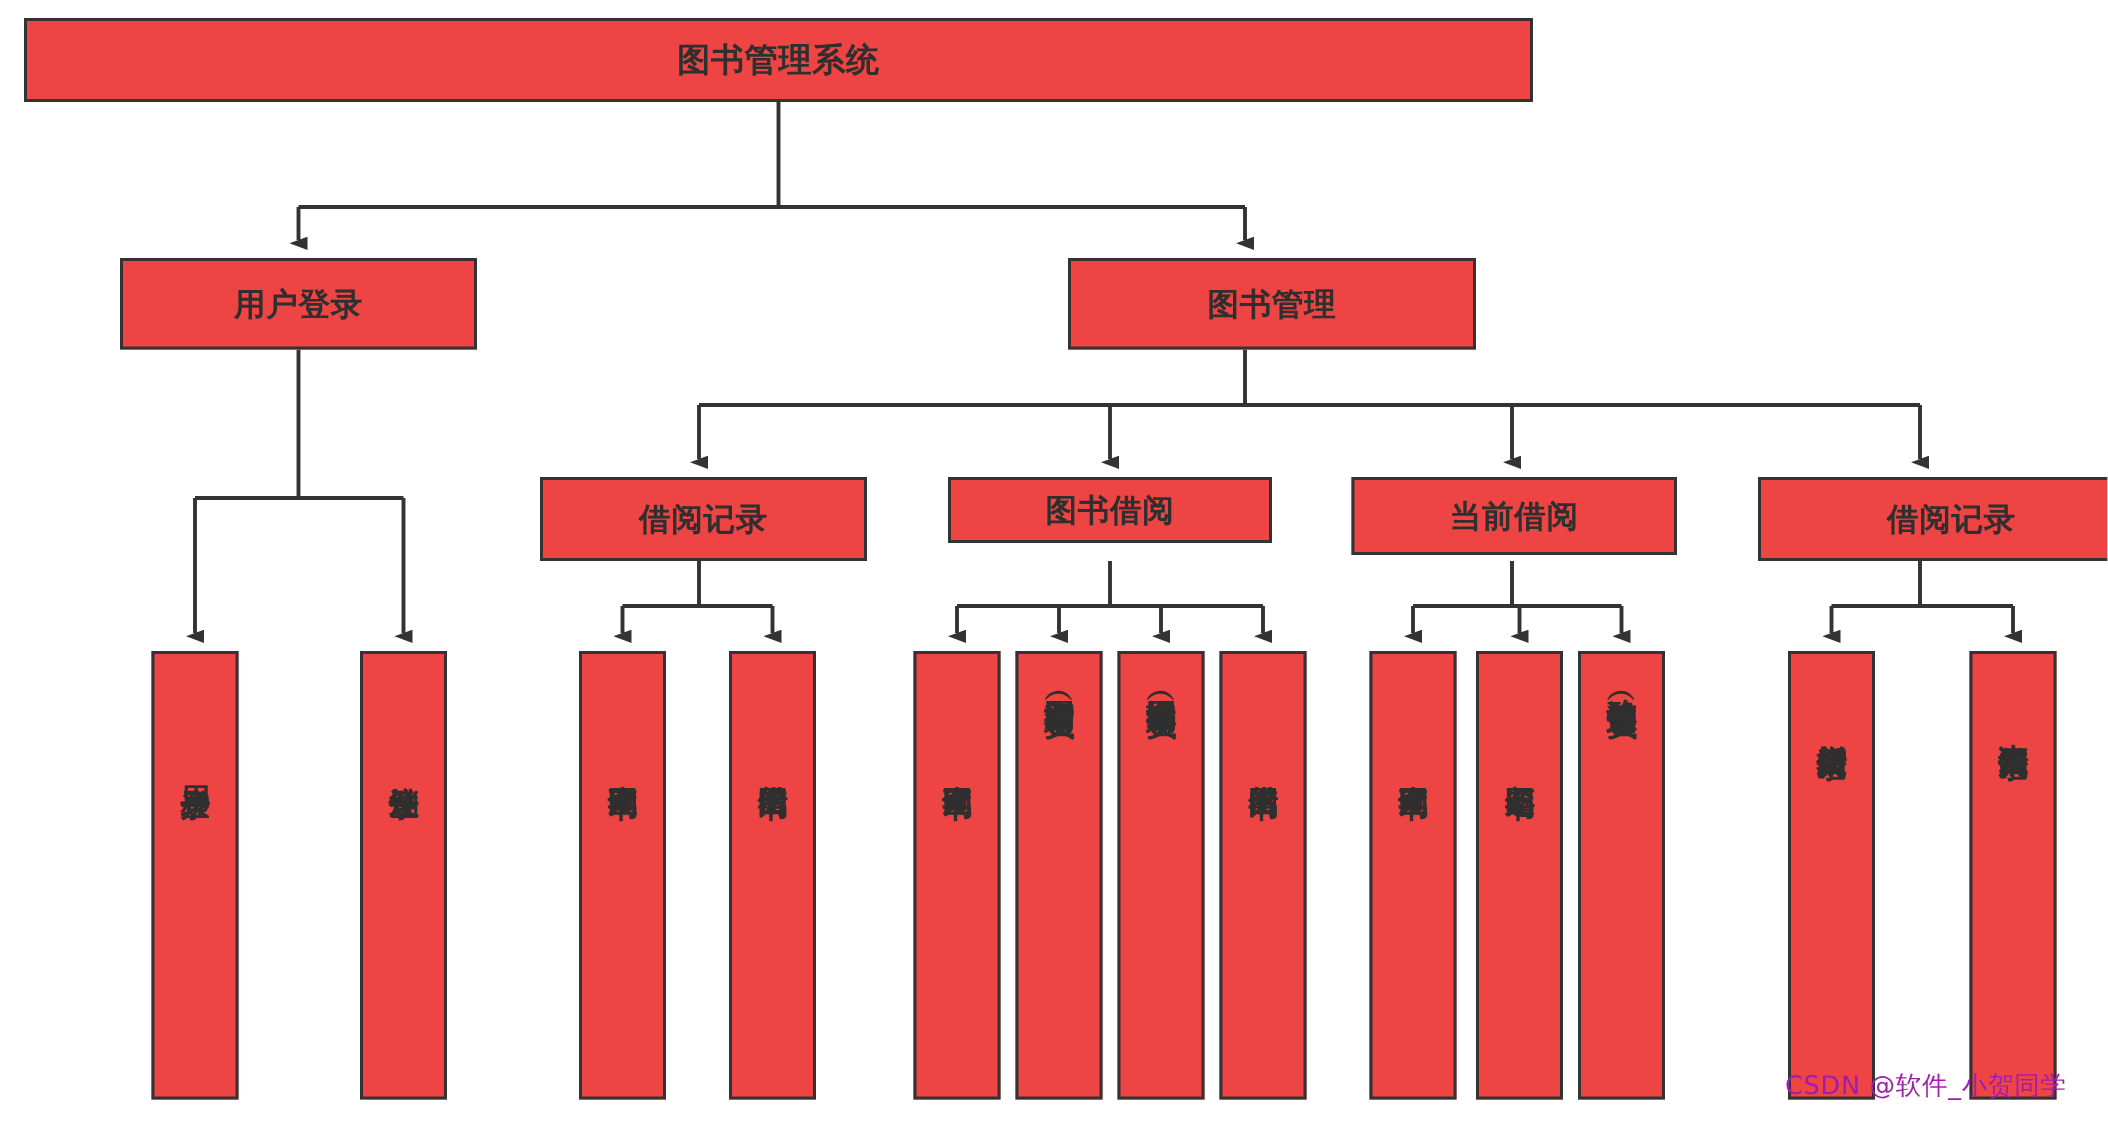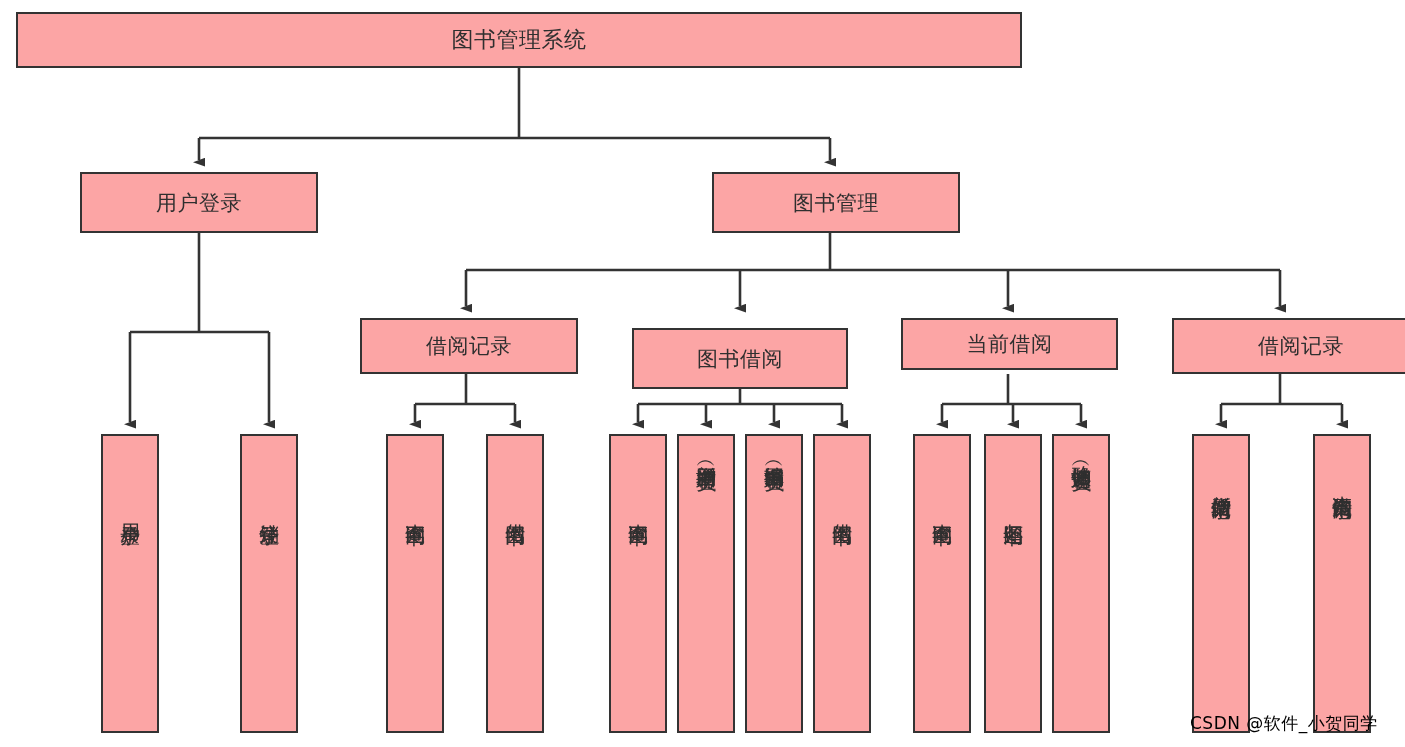--- a/index.html
+++ b/index.html
@@ -23,27 +23,28 @@
     position: absolute;
     left: 0;
     top: 0;
     width: 1405px;
     height: 747px;
     pointer-events: none;
   }
   .node {
     position: absolute;
     box-sizing: border-box;
-    background: #fca5a5;
+    background: #ef4444;
     border: 2.2px solid #333333;
     display: flex;
     align-items: center;
     justify-content: center;
     color: #2f2f2f;
     z-index: 2;
+    font-weight: bold;
   }
   .node.horiz {
     font-size: 21px;
     letter-spacing: 0.5px;
   }
   .node.root {
     font-size: 22px;
   }
   .node.vert {
     align-items: flex-start;
@@ -67,21 +68,21 @@
     margin-top: 30px;
   }
   .node.vert.tall .vtext {
     margin-top: 0px;
   }
   .watermark {
     position: absolute;
     left: 1190px;
     top: 712px;
     font-size: 17px;
-    color: #000000;
+    color: #a21caf;
     z-index: 3;
     white-space: nowrap;
     letter-spacing: 0.5px;
   }
 </style>
 </head>
 <body>
 
 <div id="canvas">
 
@@ -135,28 +136,28 @@
     </g>
   </svg>
 
   <div class="node root horiz" style="left:16px; top:12px; width:1006px; height:56px;">
     <span>图书管理系统</span>
   </div>
 
   <div class="node horiz" style="left:80px; top:172px; width:238px; height:61px;">
     <span>用户登录</span>
   </div>
-  <div class="node horiz" style="left:712px; top:172px; width:248px; height:61px;">
+  <div class="node horiz" style="left:712px; top:172px; width:272px; height:61px;">
     <span>图书管理</span>
   </div>
 
   <div class="node horiz" style="left:360px; top:318px; width:218px; height:56px;">
     <span>借阅记录</span>
   </div>
-  <div class="node horiz" style="left:632px; top:328px; width:216px; height:61px;text-align:center;">
+  <div class="node horiz" style="left:632px; top:318px; width:216px; height:44px;text-align:center;">
     <span>图书借阅</span>
   </div>
   <div class="node horiz" style="left:901px; top:318px; width:217px; height:52px;">
     <span>当前借阅</span>
   </div>
   <div class="node horiz" style="left:1172px; top:318px; width:258px; height:56px;">
     <span>借阅记录</span>
   </div>
 
   <div class="node vert short" style="left:101px; top:434px; width:58px; height:299px;">

